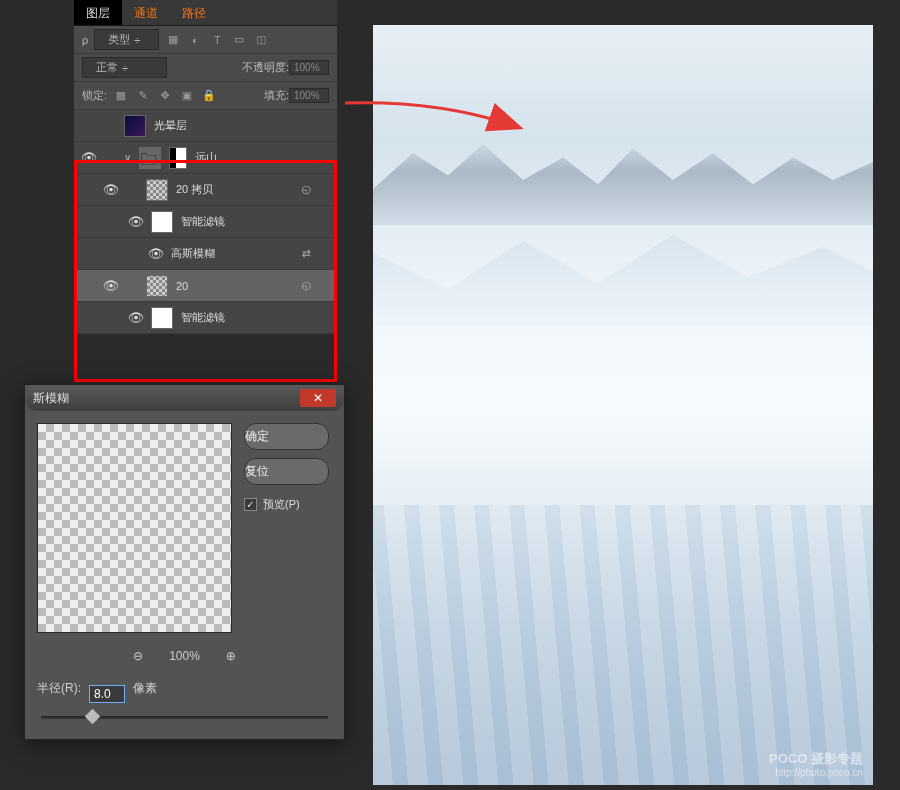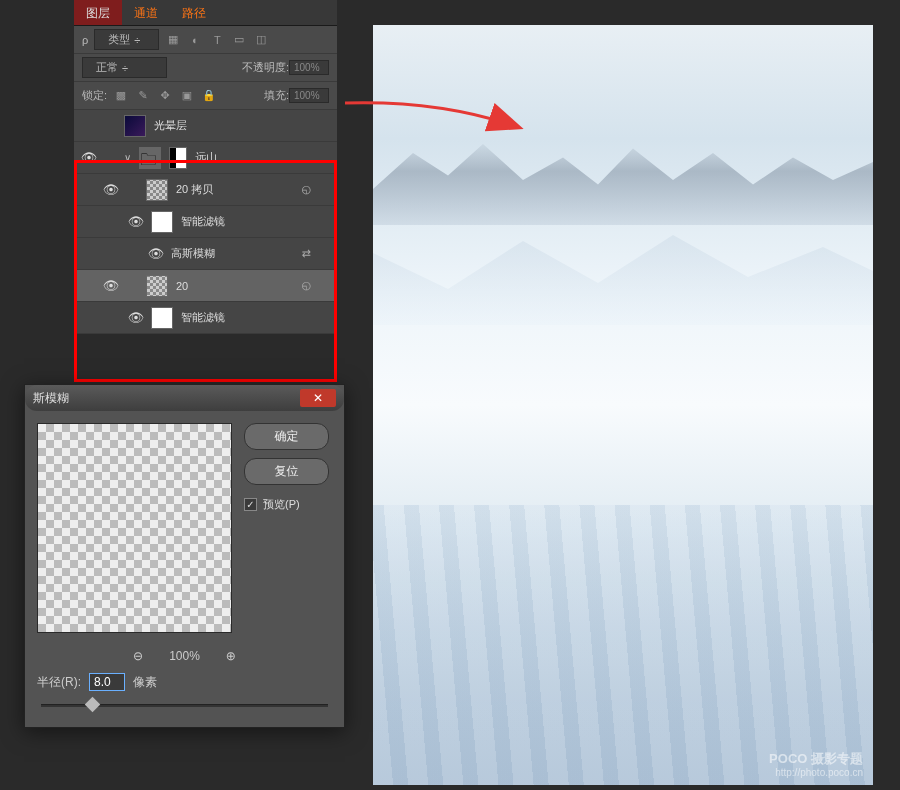--- a/index.html
+++ b/index.html
@@ -2,21 +2,21 @@
 <html><head>
 <meta charset="utf-8">
 <style>
 * { margin: 0; padding: 0; box-sizing: border-box; font-family: "Microsoft YaHei", Arial, sans-serif; }
 body { background: #2a2a2a; width: 900px; height: 790px; position: relative; overflow: hidden; }
 
 .panels-container { position: absolute; left: 74px; top: 0; width: 263px; }
 
 .tabs { display: flex; background: #383838; border-bottom: 1px solid #1a1a1a; height: 26px; }
 .tab { padding: 5px 12px; font-size: 12px; color: #f97316; cursor: pointer; }
-.tab.active { background: #7f1d1d; color: #ddd; }
+.tab.active { background: #000000; color: #ddd; }
 
 .panel-body { background: #4a4a4a; padding: 0; }
 
 .panel-row { display: flex; align-items: center; padding: 4px 8px; gap: 6px; border-bottom: 1px solid #3a3a3a; height: 28px; }
 .panel-row span { color: #bbb; font-size: 11px; }
 
 .dropdown { background: #3a3a3a; border: 1px solid #2a2a2a; color: #bbb; font-size: 11px; padding: 2px 13px; display: flex; align-items: center; gap: 4px; }
 .dropdown.kind { width: 65px; }
 .dropdown.blend { width: 85px; }
 
@@ -53,27 +53,27 @@
 .mountains-mid { position: absolute; top: 180px; left: 0; right: 0; height: 120px; background: linear-gradient(180deg, rgba(200,215,228,0.6), rgba(230,240,248,0.3)); clip-path: polygon(0% 40%, 15% 70%, 30% 30%, 45% 65%, 60% 25%, 75% 60%, 90% 35%, 100% 55%, 100% 100%, 0% 100%); }
 .ice-fg { position: absolute; bottom: 0; left: 0; right: 0; height: 280px; background: linear-gradient(180deg, rgba(210,225,238,0.5), rgba(175,195,215,0.95)); }
 .ice-fg::before { content:''; position:absolute; inset:0; background: repeating-linear-gradient(85deg, rgba(255,255,255,0.15) 0 20px, rgba(120,150,180,0.15) 20px 35px); opacity:0.7; }
 
 .dialog { position: absolute; left: 24px; top: 384px; width: 321px; background: #535353; border: 1px solid #222; box-shadow: 0 4px 20px rgba(0,0,0,0.5); }
 .dialog-title { background: linear-gradient(180deg,#5a5a5a,#3e3e3e); height: 26px; display: flex; align-items: center; padding: 0 8px; color: #ddd; font-size: 12px; justify-content: space-between; border-radius: 12px; }
 .close-btn { width: 36px; height: 18px; background: #c0392b; color: #fff; display: flex; align-items: center; justify-content: center; font-size: 12px; border-radius: 2px; }
 .dialog-body { display: flex; padding: 12px; gap: 12px; }
 .preview-box { width: 195px; height: 210px; background: repeating-conic-gradient(#bbb 0% 25%, #eee 0% 50%) 0/16px 16px; border: 1px solid #2a2a2a; }
 .dialog-side { display: flex; flex-direction: column; gap: 8px; width: 85px; }
-.btn { background: #6a6a6a; border: 1px solid #333; border-radius: 12px; color: #eee; font-size: 12px; padding: 4px 0; text-align: center; }
+.btn { background: #6a6a6a; border: 1px solid #333; border-radius: 12px; color: #eee; font-size: 12px; padding: 4px 0; }
 .checkbox-row { display: flex; align-items: center; gap: 6px; color: #ddd; font-size: 11px; margin-top: 4px; }
 .checkbox { width: 13px; height: 13px; background: #3a3a3a; border: 1px solid #888; display: flex; align-items: center; justify-content: center; color: #ddd; font-size: 10px; }
 
 .zoom-row { display: flex; align-items: center; justify-content: center; gap: 26px; padding: 4px 12px; color: #ccc; font-size: 12px; }
 .radius-row { display: flex; align-items: center; gap: 8px; padding: 6px 12px 4px; color: #ccc; font-size: 12px; }
-.radius-input { background: #3a3a3a; border: 1px solid #6ab0ff; color: #fff; font-size: 12px; padding: 1px 4px; width: 36px; }
+.radius-input { background: #3a3a3a; border: 1px solid #6ab0ff; color: #fff; font-size: 12px; padding: 1px 4px; width: 36px; margin-top: 12px; }
 .slider { position: relative; height: 20px; margin: 0 16px 12px; }
 .slider-track { position: absolute; top: 9px; left: 0; right: 0; height: 3px; background: #333; border-top: 1px solid #222; }
 .slider-thumb { position: absolute; top: 4px; left: 16%; width: 11px; height: 11px; background: #bbb; transform: rotate(45deg); }
 
 .watermark { position: absolute; right: 10px; bottom: 6px; color: rgba(255,255,255,0.55); font-size: 10px; text-align: right; line-height: 1.2; }
 .watermark .brand { font-size: 13px; font-weight: bold; }
 </style>
 </head>
 <body>
 

